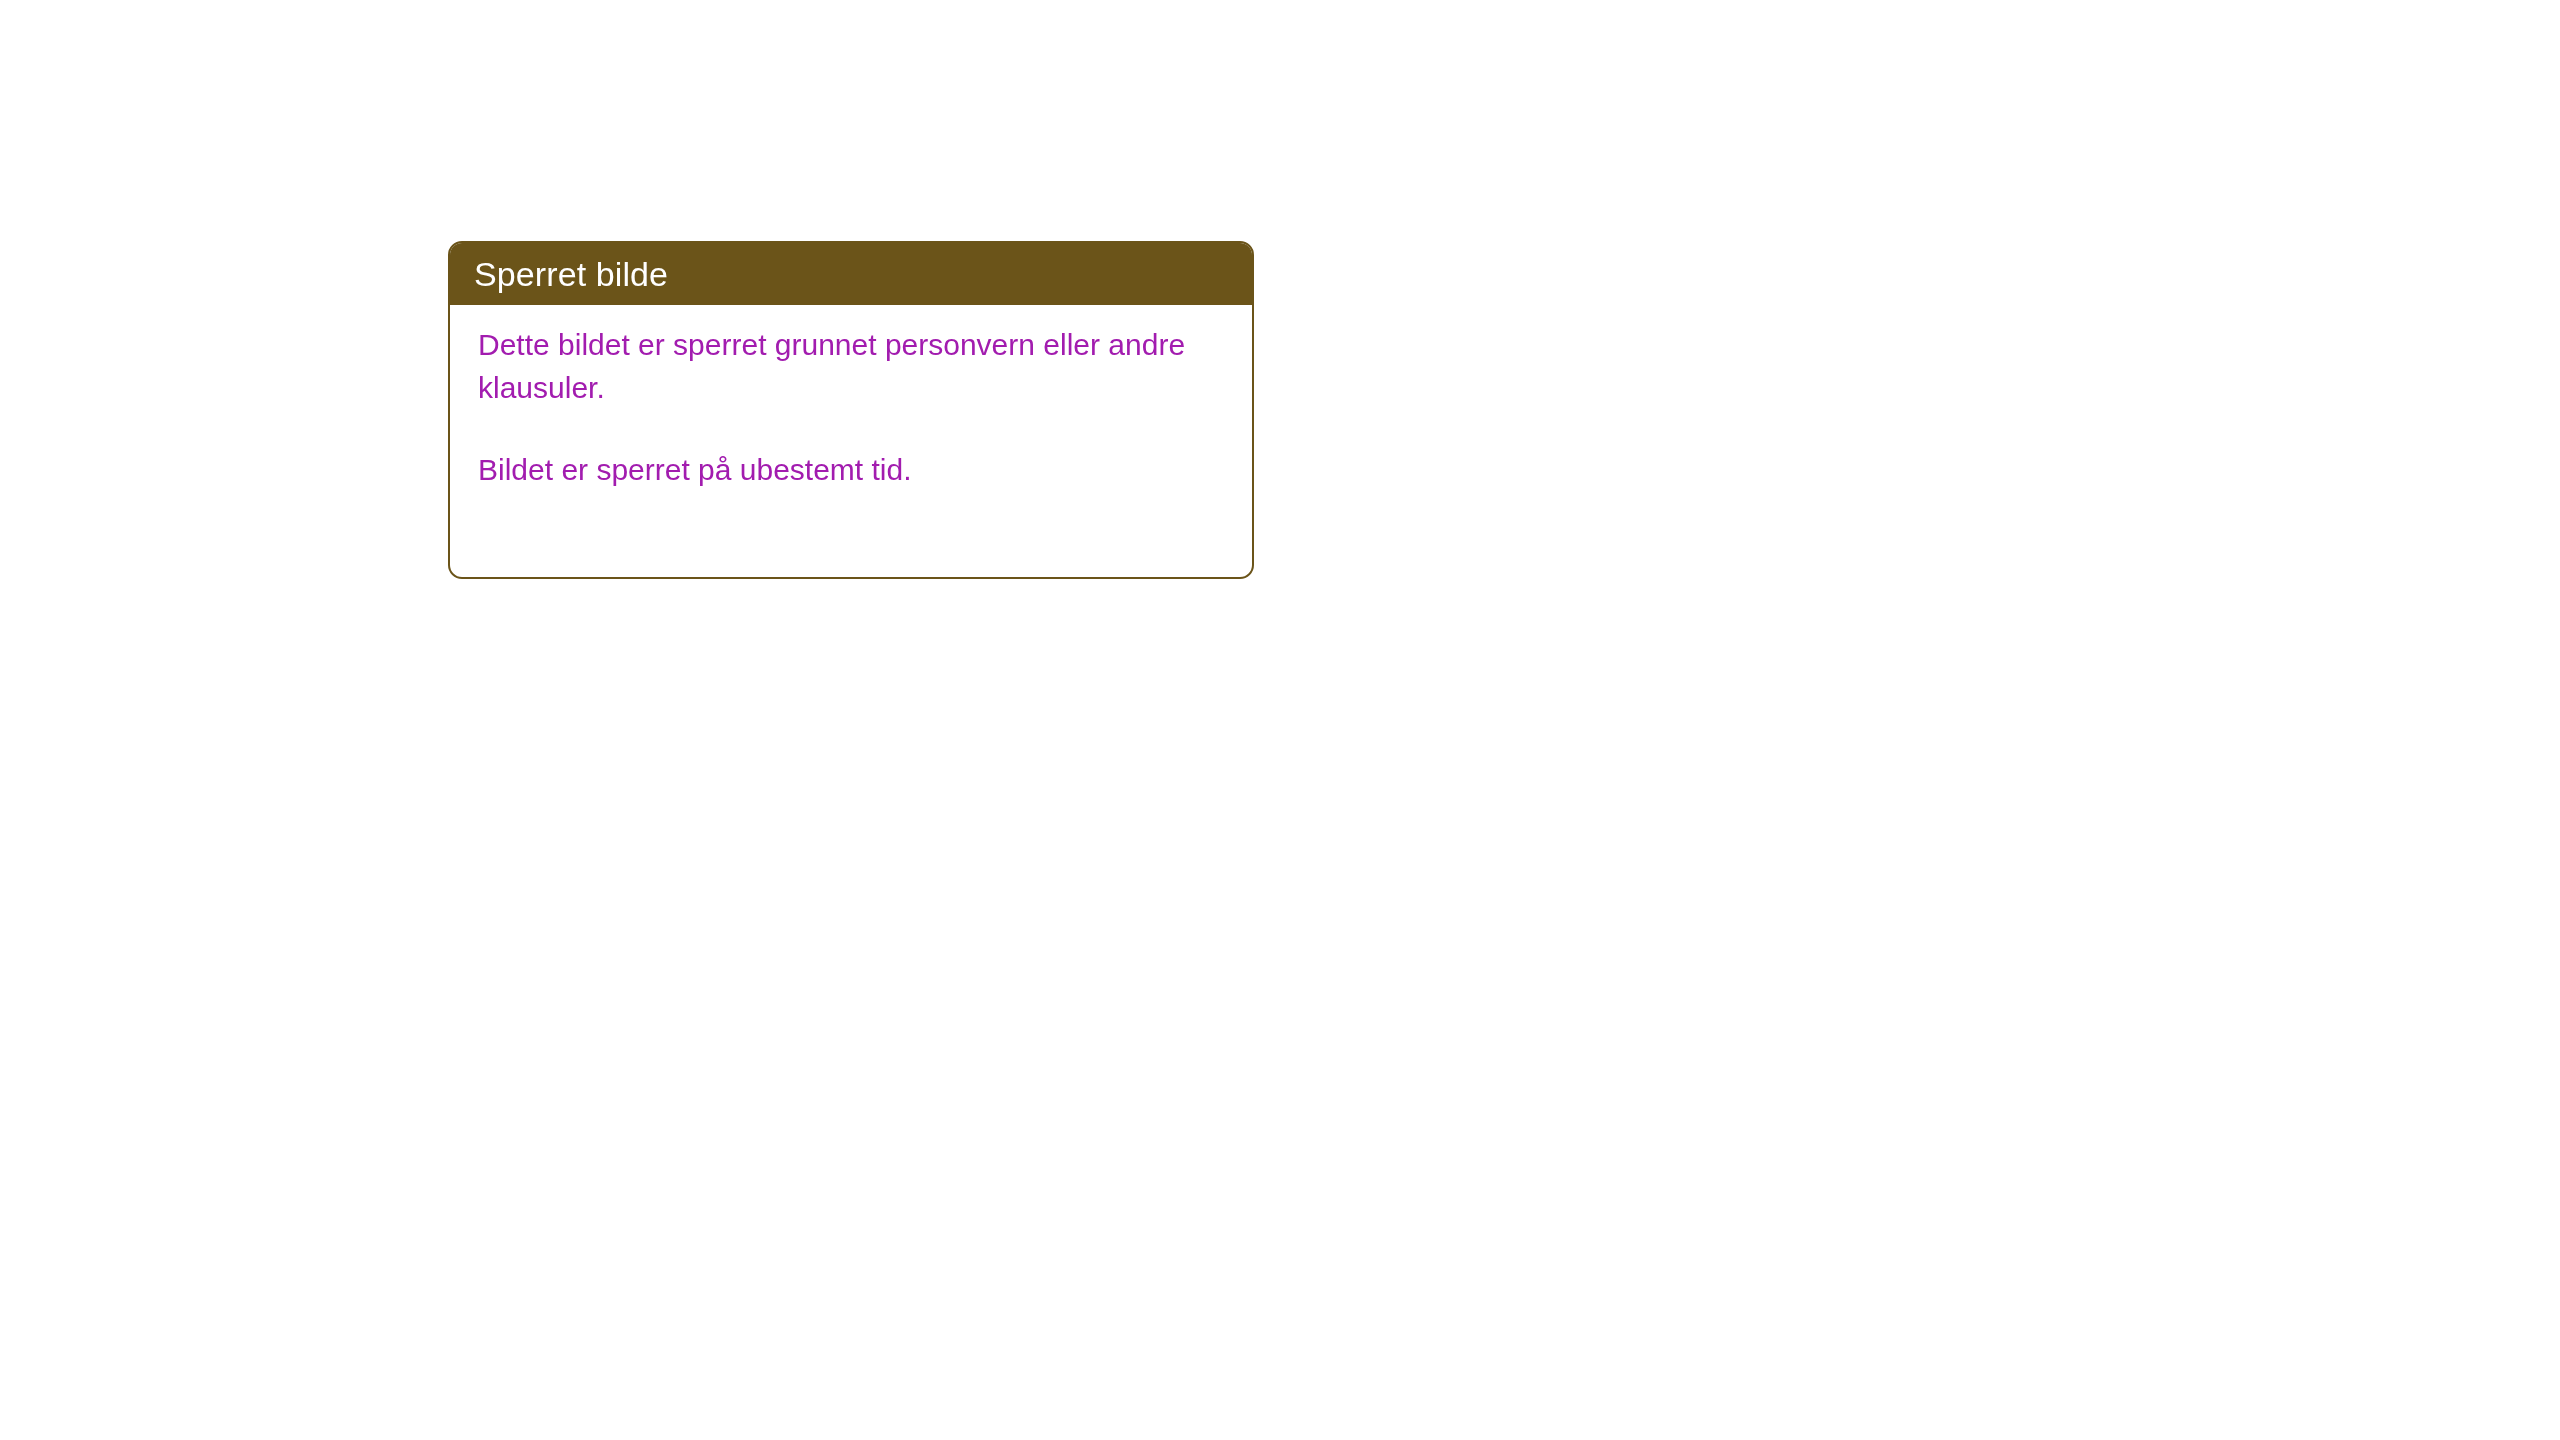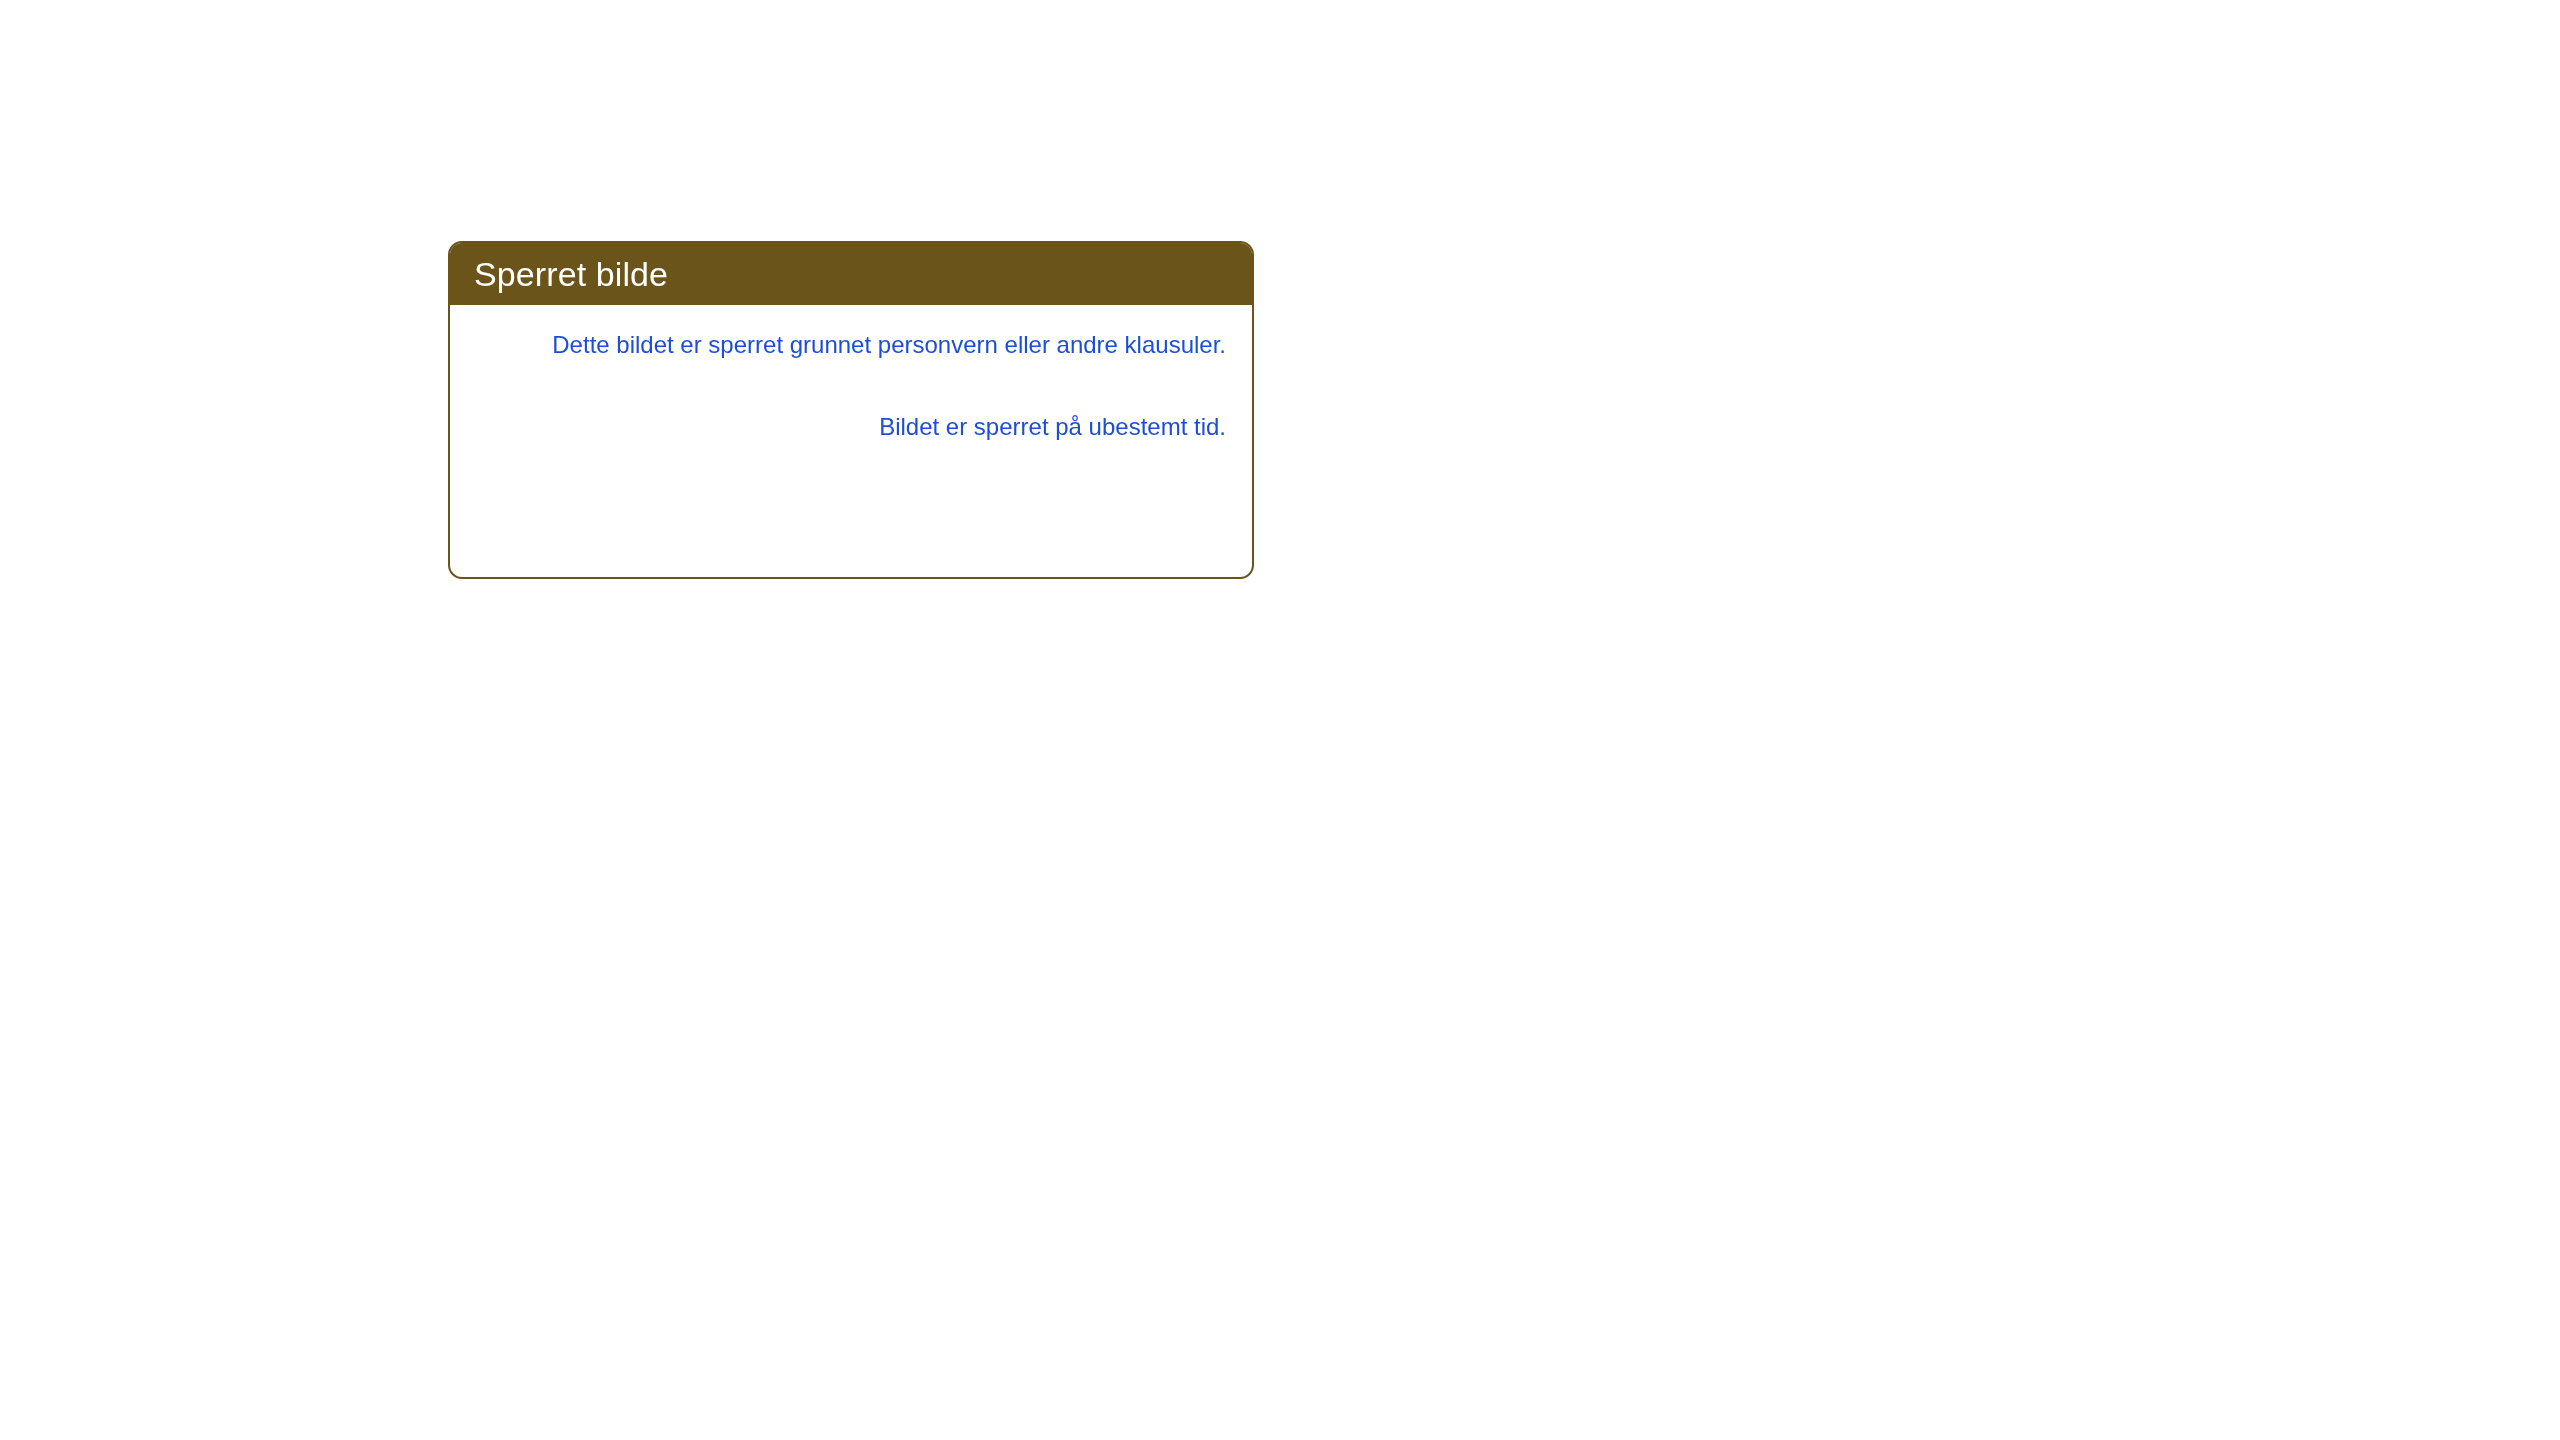--- a/index.html
+++ b/index.html
@@ -22,21 +22,20 @@
     background: #ffffff;
   }
 
   .notice-card {
     position: absolute;
     box-sizing: border-box;
     background: #ffffff;
     border: 2px solid #6b5419;
     border-radius: 14px;
     overflow: hidden;
-    text-align: right;
   }
 
   .card-header {
     box-sizing: border-box;
     background: #6b5419;
     height: 62px;
     padding: 0 0 0 24px;
     display: flex;
     align-items: center;
   }
@@ -50,22 +49,22 @@
     white-space: nowrap;
   }
 
   .card-body {
     box-sizing: border-box;
     padding: 18px 26px 20px 28px;
     background: #ffffff;
   }
 
   .card-paragraph {
-    color: #1d4ed8;
-    font-size: 24px;
+    color: #a21caf;
+    font-size: 30px;
     line-height: 43px;
     margin: 0;
     font-weight: normal;
   }
 
   .card-paragraph + .card-paragraph {
     margin-top: 39px;
   }
 
   

